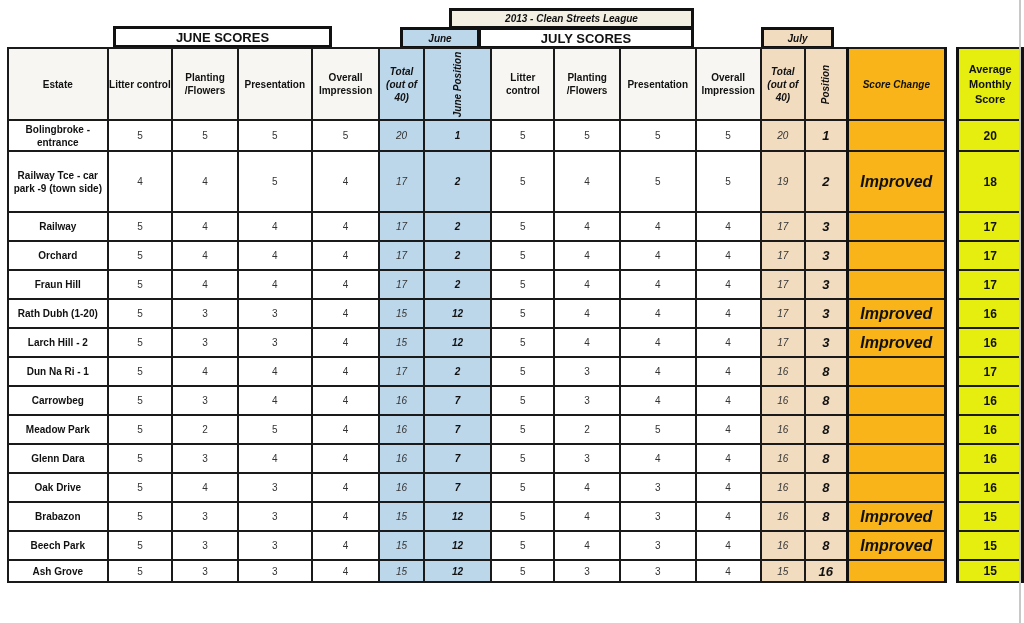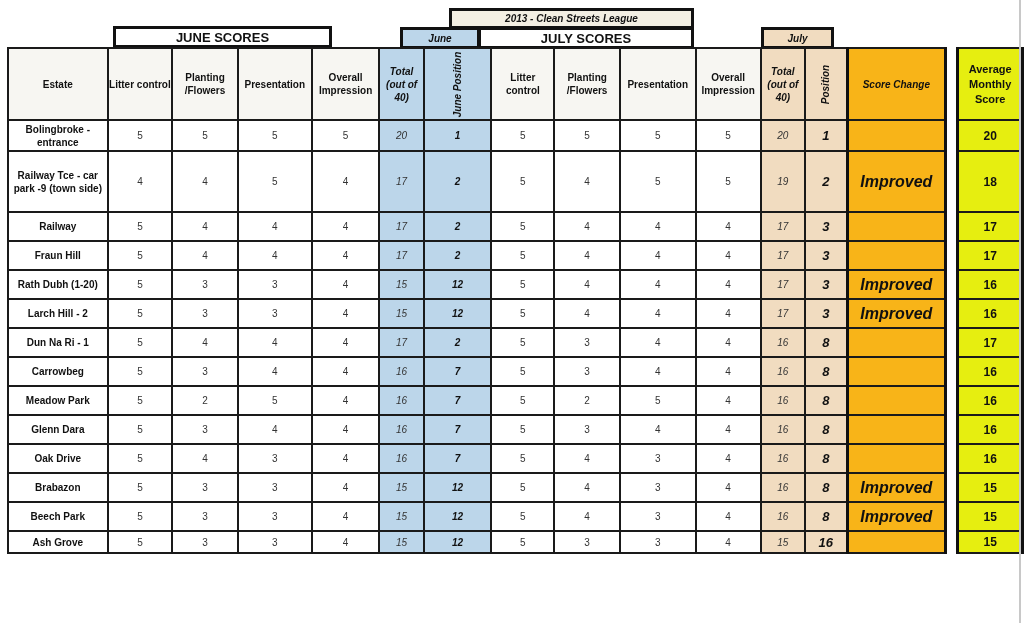--- a/index.html
+++ b/index.html
@@ -126,20 +126,38 @@
         <td>4</td>
         <td>4</td>
         <td>4</td>
         <td class="tt">17</td>
         <td class="tp">3</td>
         <td class="sc"></td>
         <td class="gap"></td>
         <td class="avg">17</td>
       </tr>
       <tr style="height: 29px;">
+        <td class="est">Orchard</td>
+        <td>5</td>
+        <td>4</td>
+        <td>4</td>
+        <td>4</td>
+        <td class="jt">17</td>
+        <td class="jp">2</td>
+        <td>5</td>
+        <td>4</td>
+        <td>4</td>
+        <td>4</td>
+        <td class="tt">17</td>
+        <td class="tp">3</td>
+        <td class="sc"></td>
+        <td class="gap"></td>
+        <td class="avg">17</td>
+      </tr>
+      <tr style="height: 29px;">
         <td class="est">Fraun Hill</td>
         <td>5</td>
         <td>4</td>
         <td>4</td>
         <td>4</td>
         <td class="jt">17</td>
         <td class="jp">2</td>
         <td>5</td>
         <td>4</td>
         <td>4</td>

